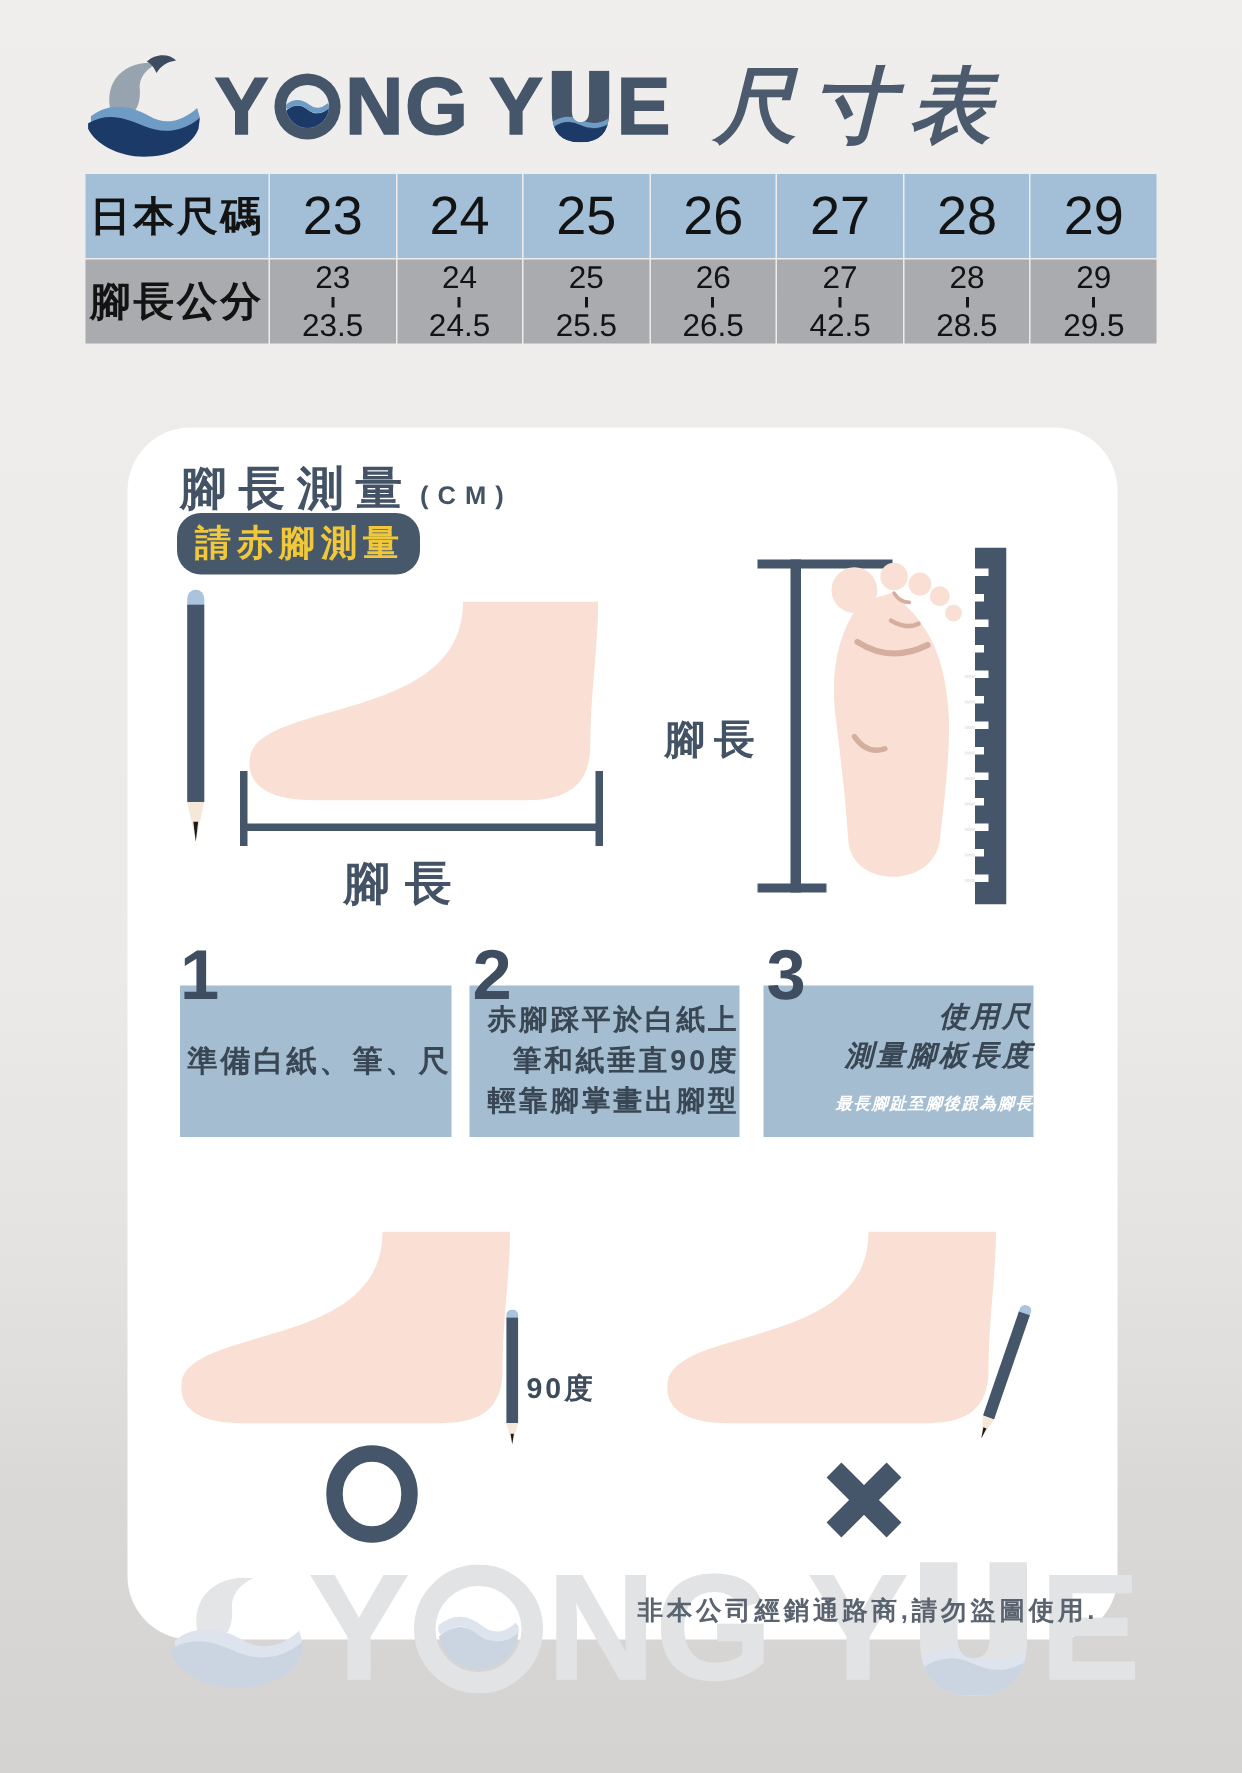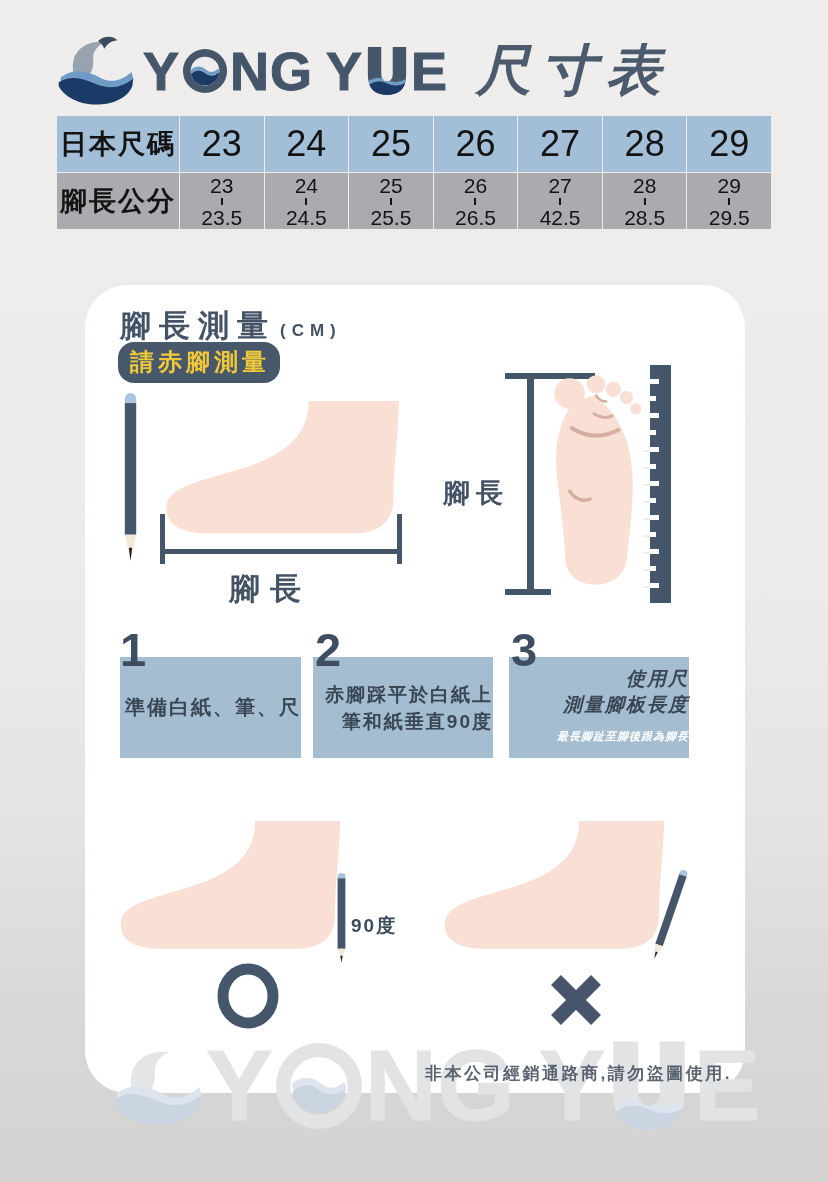--- a/index.html
+++ b/index.html
@@ -230,20 +230,21 @@
     <div class="step-num" style="left:35px;top:341px;">1</div>
     <div class="step-num" style="left:230px;top:341px;">2</div>
     <div class="step-num" style="left:426px;top:341px;">3</div>
 
     <div class="box box1">
       <div class="ln">準備白紙、筆、尺</div>
     </div>
     <div class="box box2">
       <div class="ln">赤腳踩平於白紙上</div>
       <div class="ln">筆和紙垂直90度</div>
+      <div class="ln">輕靠腳掌畫出腳型</div>
     </div>
     <div class="box box3">
       <div class="ln">使用尺</div>
       <div class="ln">測量腳板長度</div>
       <div class="note">最長腳趾至腳後跟為腳長</div>
     </div>
 
     <svg class="abs" style="left:28px;top:536px;" width="230" height="136" viewBox="0 0 230 132" preserveAspectRatio="none">
         <use href="#foot-side-shape"></use>
       </svg>

